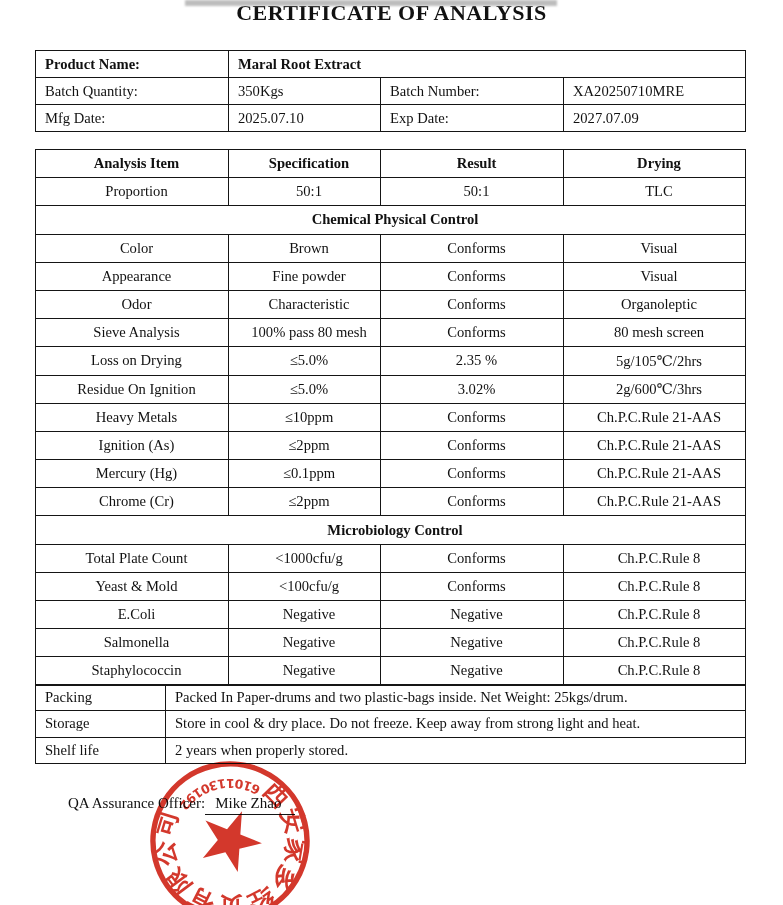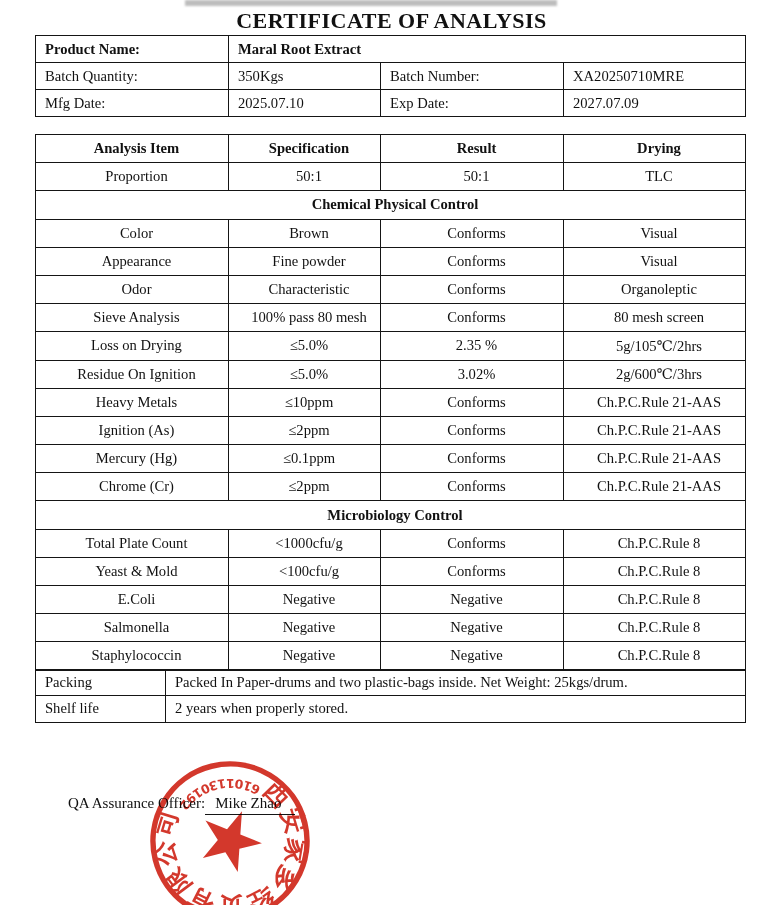--- a/index.html
+++ b/index.html
@@ -15,41 +15,41 @@
   .scan-artifact {
     position: absolute;
     top: 0; left: 185px;
     width: 372px; height: 6px;
     background: #a8a8a8;
     filter: blur(1px);
     opacity: .75;
   }
   .title {
     margin: 0;
-    padding-top: 8px;
+    padding-top: 0;
     text-align: center;
     font-size: 22px;
     font-weight: bold;
     letter-spacing: .5px;
   }
   table.tbl {
     border-collapse: collapse;
     margin-left: 35px;
     width: 710px;
     table-layout: fixed;
   }
   table.tbl td {
     border: 1.7px solid #151515;
     padding: 0 0 0 9px;
     font-size: 14.6px;
     vertical-align: middle;
     overflow: hidden;
     white-space: nowrap;
   }
-  .info-tbl { margin-top: 1px; }
+  .info-tbl { margin-top: 24px; }
   .info-tbl td { height: 26px; font-size: 15px; }
   .analysis-tbl { margin-top: 17px; text-align: center; }
   .analysis-tbl td { height: 27.2px; }
   .footer-tbl { margin-top: -1.7px; padding-left: 13px; }
   .footer-tbl td { height: 25.4px; }
   .b { font-weight: bold; }
   .prewrap { white-space: pre; margin-top: 12px; }
   .signature {
     position: absolute;
     left: 68px;
@@ -233,20 +233,24 @@
 
   <table class="tbl footer-tbl">
     <colgroup>
         <col style="width:130px">
         <col style="width:580px">
       </colgroup>
     <tbody>
         <tr>
       <td>Packing</td>
       <td class="prewrap">Packed In Paper-drums and two plastic-bags inside.        Net Weight: 25kgs/drum.</td>
+    </tr>
+    <tr>
+      <td>Storage</td>
+      <td class="prewrap">Store in cool &amp; dry place.    Do not freeze.    Keep away from strong light and heat.</td>
     </tr>
     <tr>
       <td>Shelf life</td>
       <td class="prewrap">2 years when properly stored.</td>
     </tr>
   </tbody>
     </table>
 
   <div class="signature">
     <span>QA Assurance Officer:</span><span class="sig-line">Mike Zhao</span>

